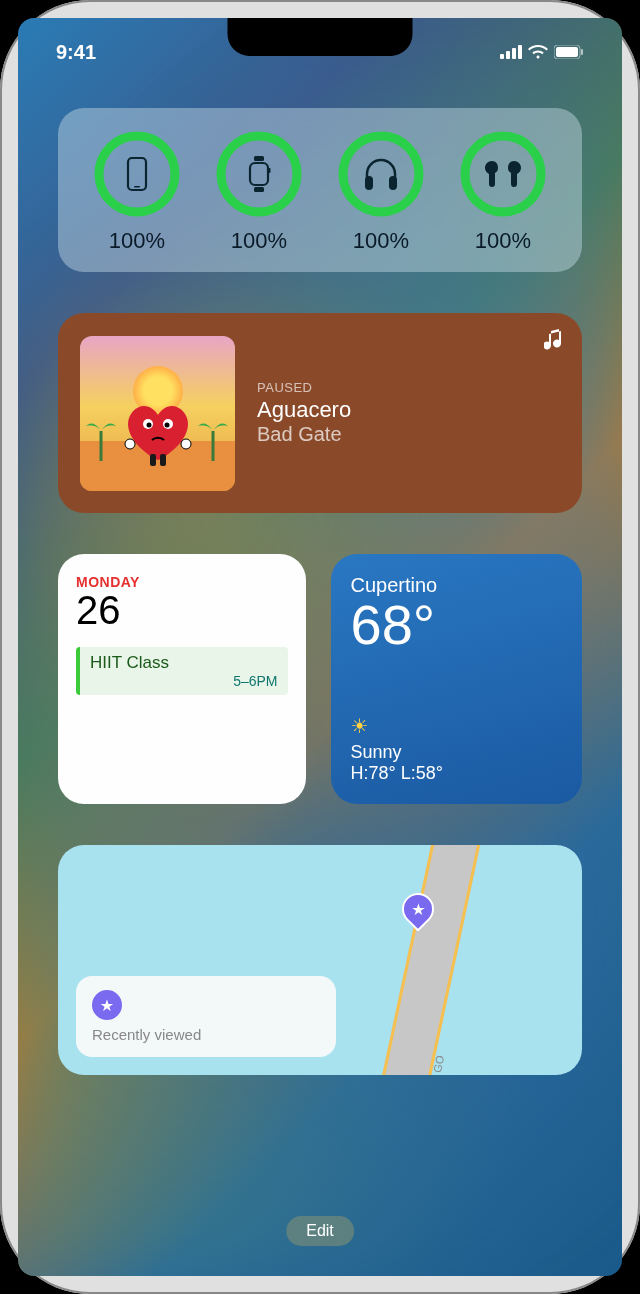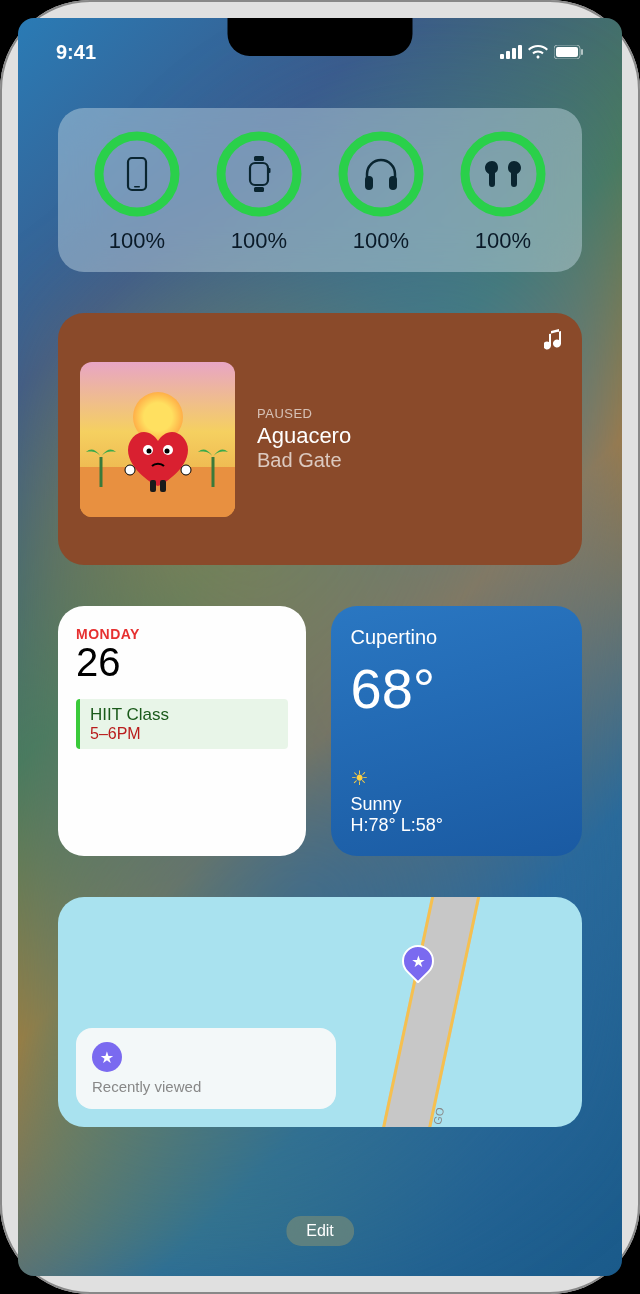--- a/index.html
+++ b/index.html
@@ -102,21 +102,21 @@
     align-items: center;
     justify-content: center;
   }
   .battery-ring svg.ring { position: absolute; top: 0; left: 0; }
   .battery-ring .device-icon { position: relative; z-index: 2; color: #0a2530; }
   .battery-pct { font-size: 22px; color: #0a1a28; font-weight: 400; }
 
   
   .music-widget {
     background: #8a4a2a;
-    height: 252px;
+    height: 200px;
     display: flex;
     align-items: center;
     padding: 22px;
     gap: 22px;
     color: white;
     justify-content: space-between;
   }
   .album-art {
     width: 155px;
     height: 155px;
@@ -170,29 +170,29 @@
   .cal-day { color: #e63030; font-size: 14px; font-weight: 600; letter-spacing: 0.5px; }
   .cal-date { font-size: 40px; font-weight: 400; margin-top: -2px; }
   .cal-event {
     margin-top: 14px;
     background: #e8f5e8;
     border-left: 4px solid #3aca3a;
     border-radius: 4px;
     padding: 6px 10px;
   }
   .cal-event-title { font-size: 17px; font-weight: 500; color: #1a5a1a;}
-  .cal-event-time { font-size: 16px; color: #b91c1c; }
+  .cal-event-time { font-size: 14px; color: #0f766e; text-align: right; }
 
   .weather-widget {
     background: linear-gradient(165deg, #2a77c2 0%, #1a5aa2 100%);
     padding: 20px 20px;
     color: white;
   }
   .wx-location { font-size: 20px; }
-  .wx-temp { font-size: 56px; font-weight: 300; line-height: 1; margin-top: 12px;}
+  .wx-temp { font-size: 56px; font-weight: 300; line-height: 1; margin-top: 0px;}
   .wx-bottom { position: absolute; bottom: 20px; left: 20px; }
   .wx-icon { font-size: 20px; margin-bottom: 4px; color:#ffd040;}
   .wx-cond { font-size: 18px; }
   .wx-hilo { font-size: 18px; }
 
   
   .maps-widget {
     background: #a9e2ef;
     height: 230px;
     position: relative;

